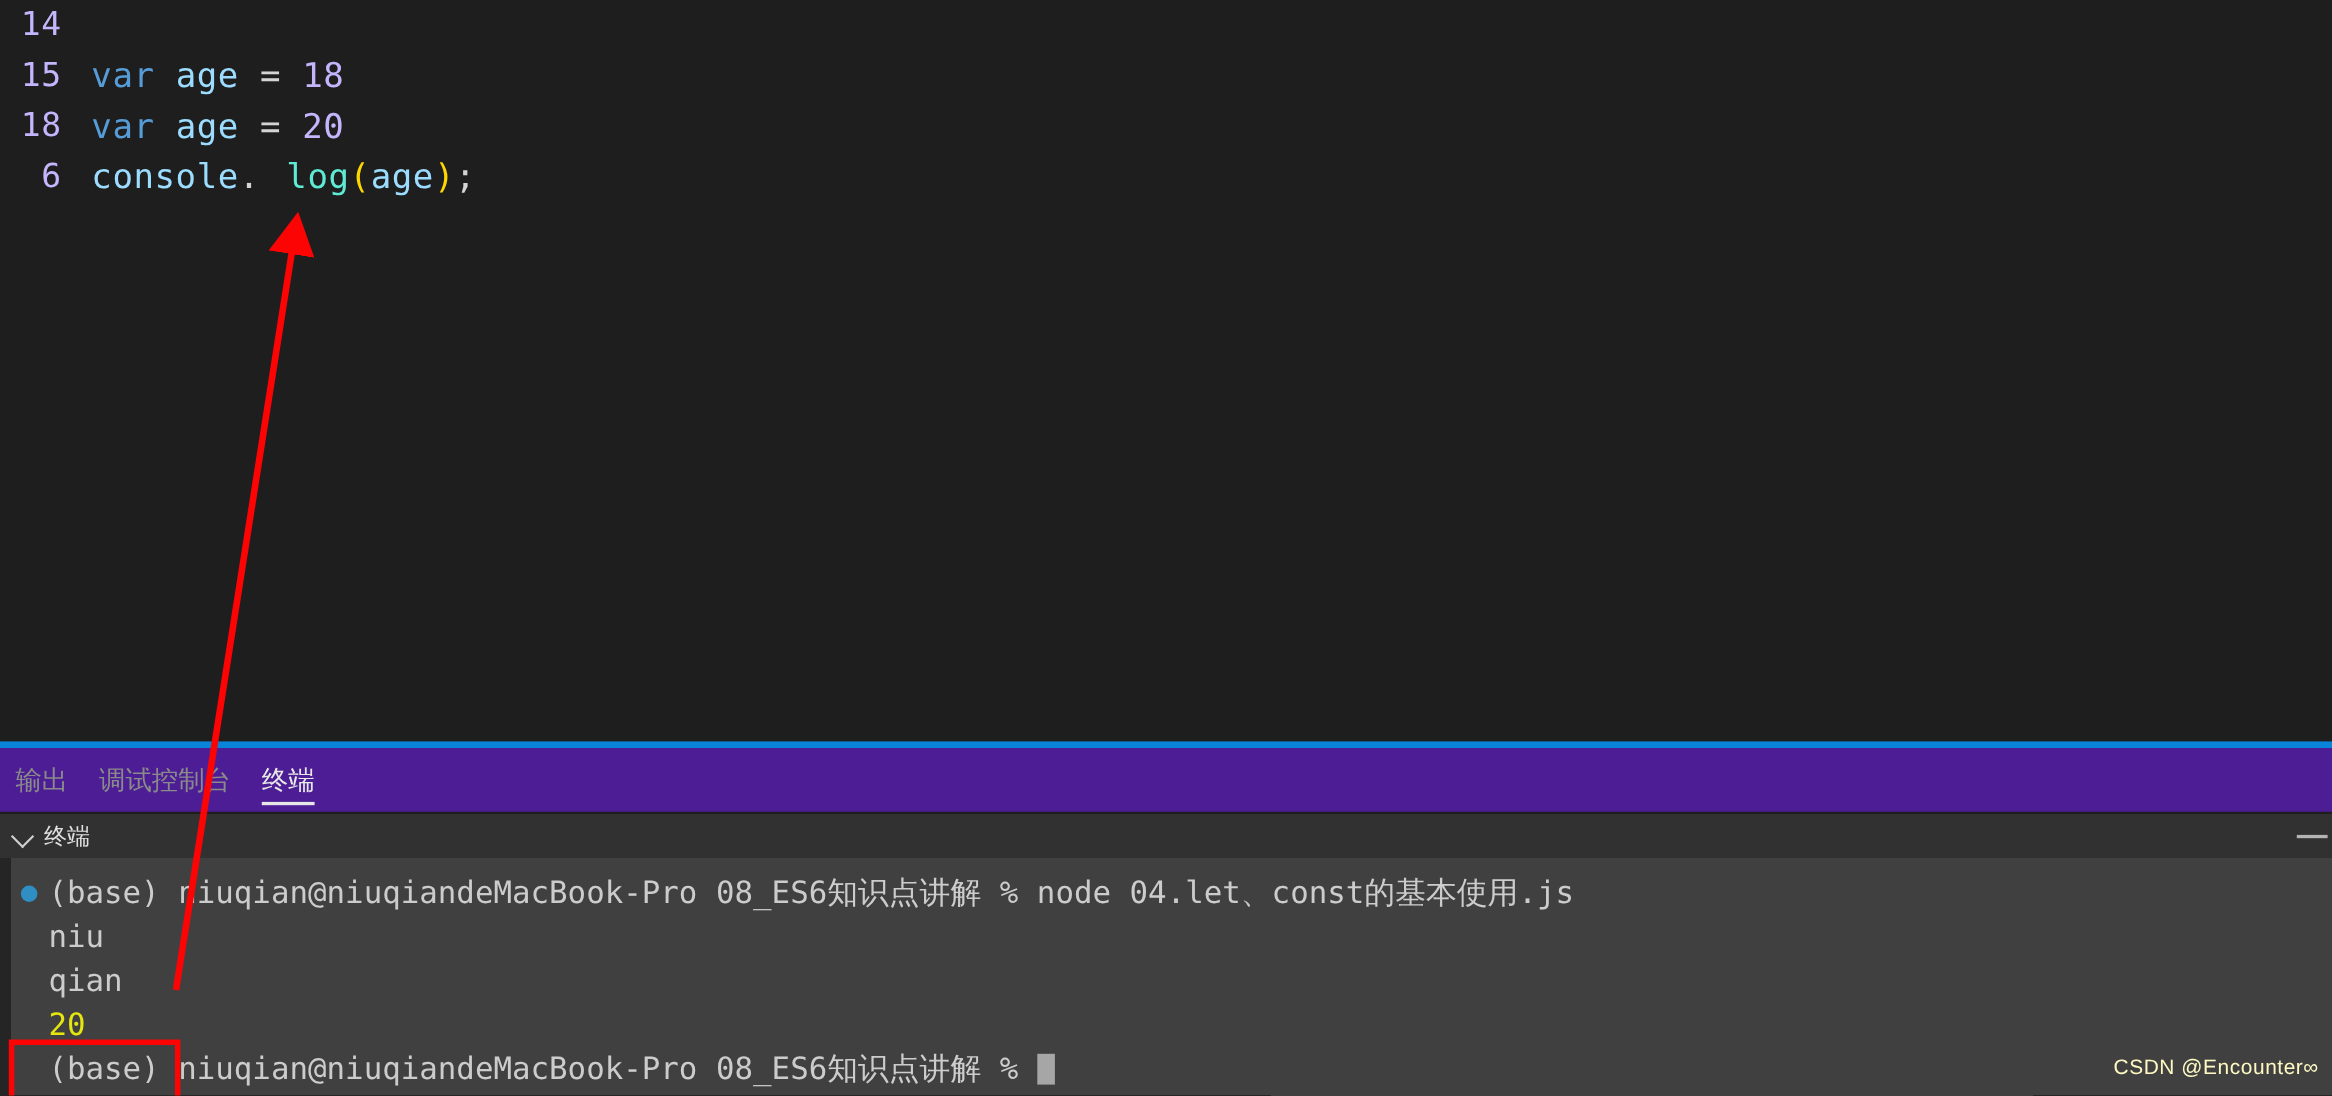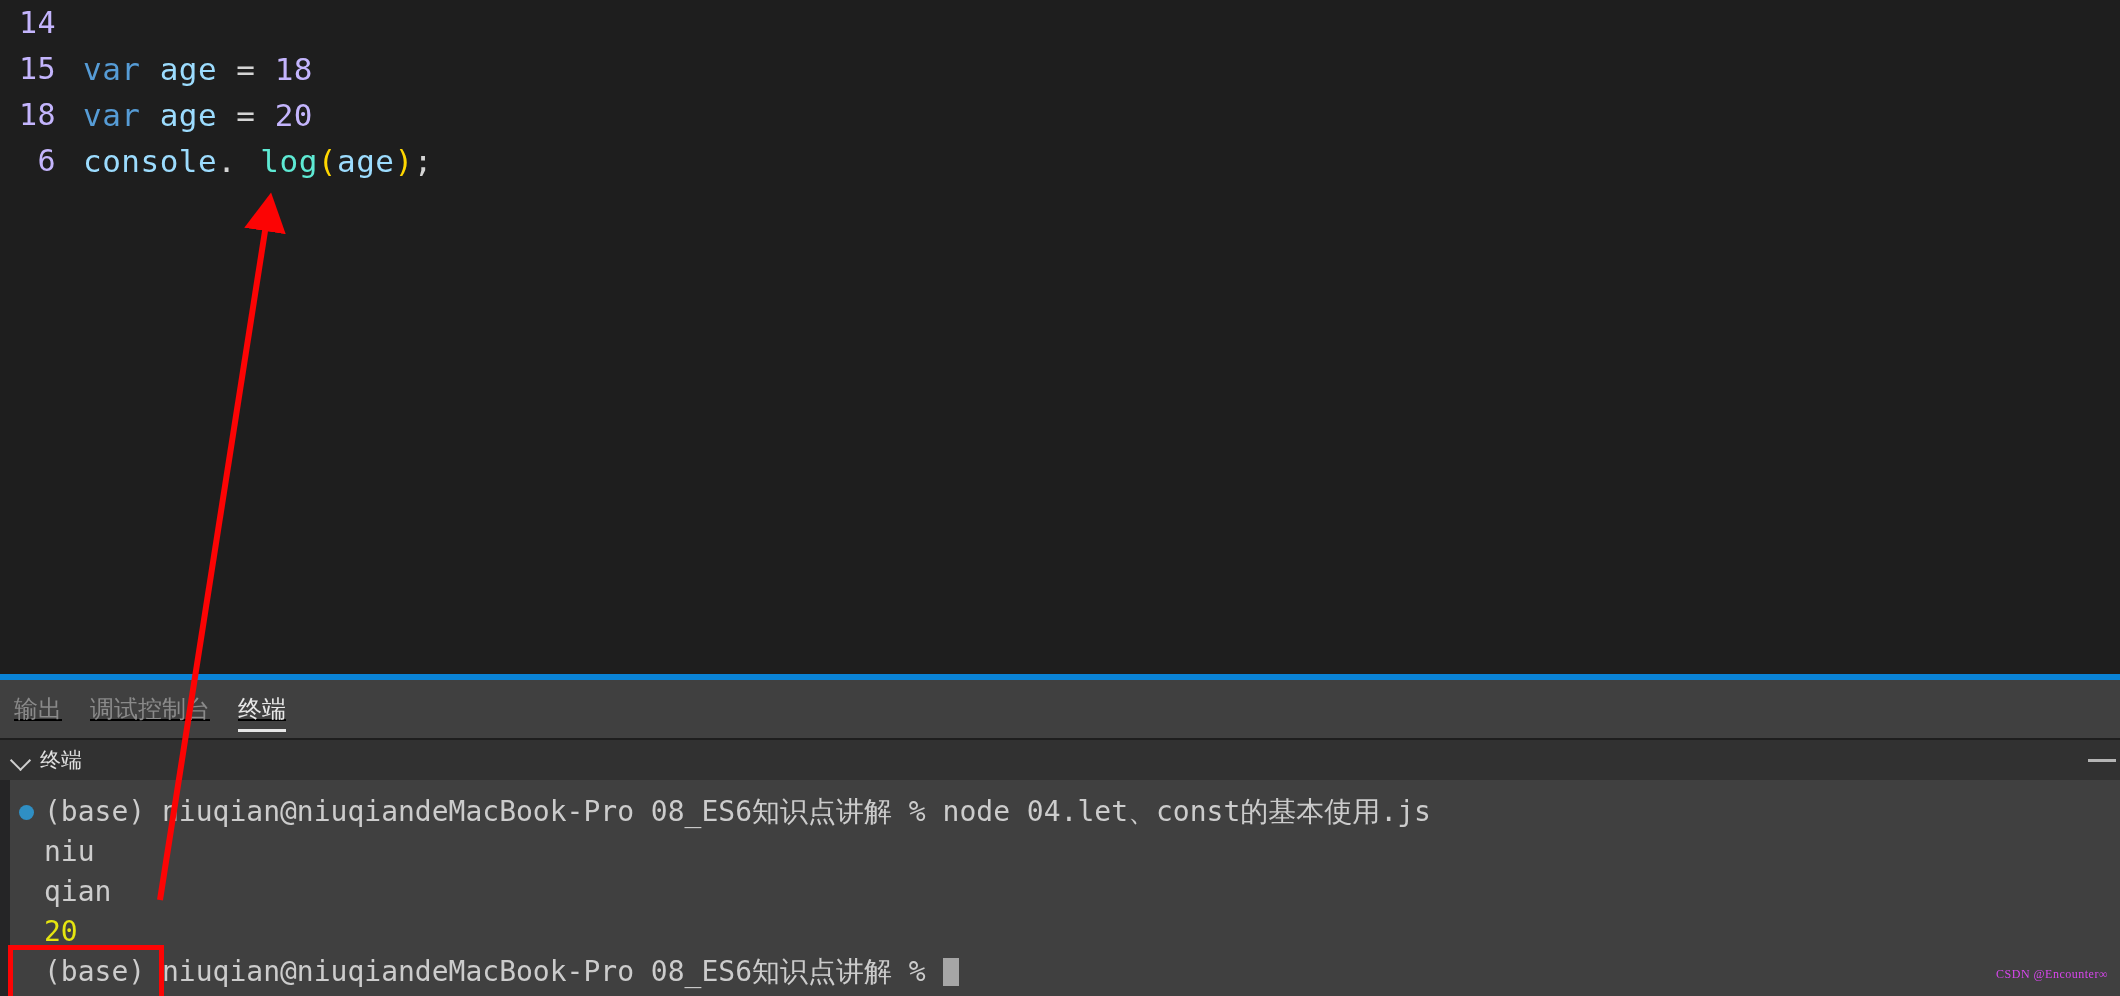--- a/index.html
+++ b/index.html
@@ -66,24 +66,23 @@
     left: 0; top: 0;
     width: 2120px;
     height: 6px;
     background: #0a84d8;
   }
   #panel-tabs {
     position: absolute;
     left: 0; top: 6px;
     width: 2120px;
     height: 58px;
-    background: #404040;
-    display: flex;
-    align-items: center;
-    text-decoration: underline;
+    background: #4c1d95;
+    display: flex;
+    align-items: center;
   }
   .panel-tab {
     position: relative;
     font-family: "DejaVu Sans", "Liberation Sans", sans-serif;
     font-size: 24px;
     color: #8a8a8a;
     height: 58px;
     line-height: 58px;
     padding: 0 14px;
     white-space: nowrap;
@@ -216,23 +215,23 @@
     height: 60px;
     border: 5px solid #fc0404;
     box-sizing: border-box;
   }
 
   
   #watermark {
     position: absolute;
     right: 12px;
     bottom: 14px;
-    font-family: Liberation Serif, serif;
-    font-size: 12px;
-    color: #d946ef;
+    font-family: Liberation Sans, sans-serif;
+    font-size: 19px;
+    color: #fef9c3;
     letter-spacing: 0.5px;
     white-space: nowrap;
   }
 </style>
 </head>
 <body>
 
 <div id="editor">
   <div id="code-lines">
       <div class="code-line"><span class="ln">14</span><span class="code-text"></span></div>

